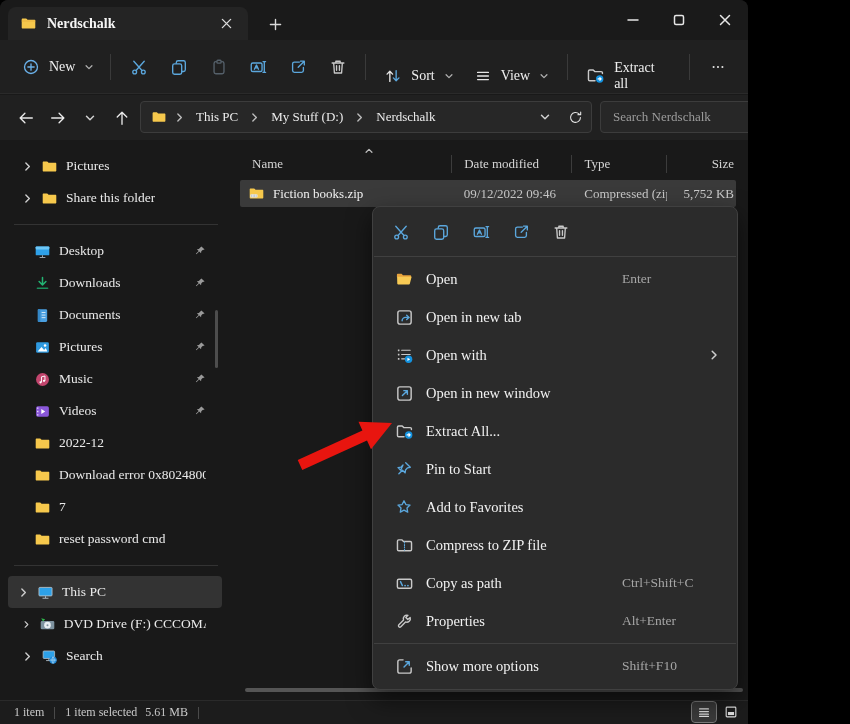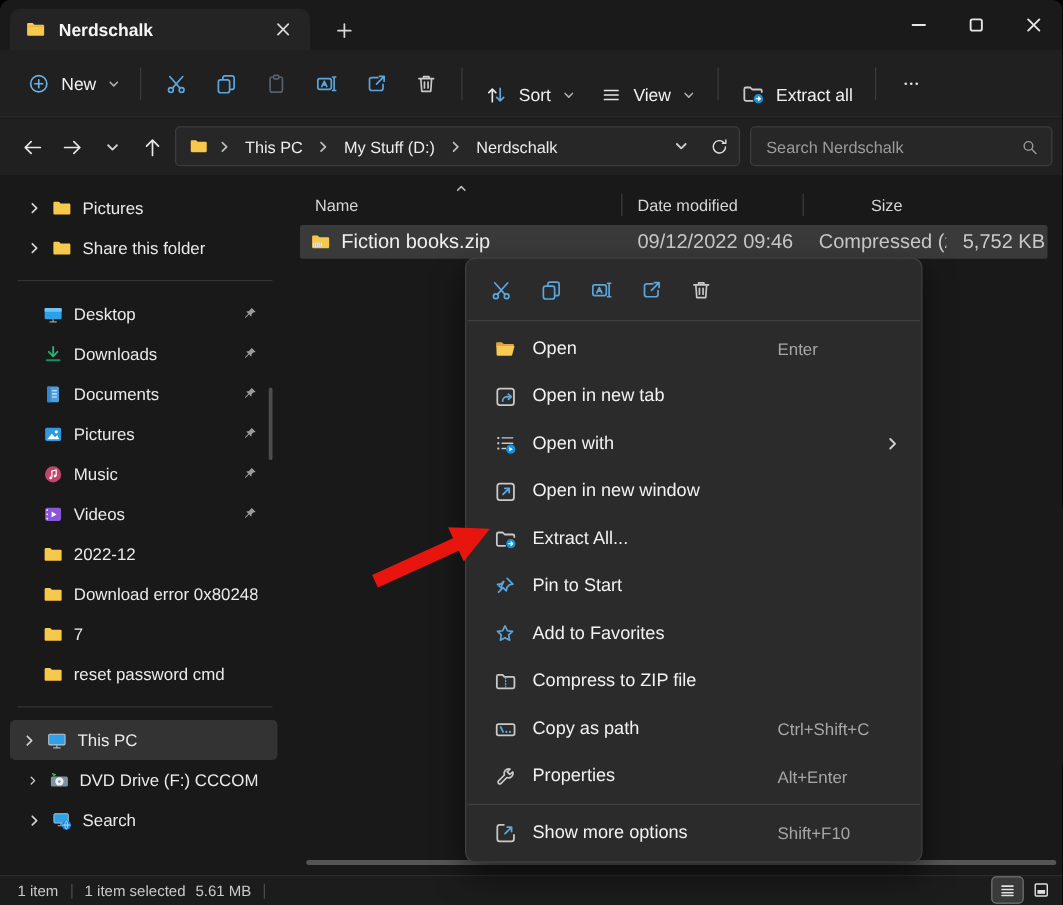--- a/index.html
+++ b/index.html
@@ -1,20 +1,20 @@
 <!DOCTYPE html>
 <html><head>
 <meta charset="utf-8">
 <style>
   html,body { margin:0; padding:0; background:#000; }
   * { box-sizing:border-box; }
   .window {
-    position:relative; width:850px; height:724px; overflow:hidden;
+    position:relative; width:748px; height:724px; overflow:hidden;
     background:#191919; color:#f0f0f0;
-    font-family:Liberation Sans, sans-serif;
+    font-family:Liberation Serif, serif;
     border-radius:8px 8px 0 0;
   }
   svg { display:block; }
   svg.line { fill:none; stroke-width:1.5; stroke-linecap:round; stroke-linejoin:round; }
 
   
   .titlebar { position:absolute; top:0; left:0; right:0; height:40px; background:#1a1a1a; border-radius:8px 8px 0 0; }
   .tab { position:absolute; left:8px; top:7px; width:240px; height:33px; background:#242424;
          border-radius:8px 8px 0 0; display:flex; align-items:center; padding:0 10px 0 12px; gap:10px; }
   .tab-title { font-size:14px; font-weight:700; color:#f5f5f5; flex:1; white-space:nowrap; overflow:hidden; }
@@ -55,21 +55,21 @@
   .pin-slot { margin-left:auto; }
   .side-scrollthumb { position:absolute; right:14px; top:170px; width:3px; height:58px; background:#4d4d4d; border-radius:2px; }
 
   
   .main { position:absolute; top:140px; left:240px; right:0; bottom:24px; background:#191919; }
   .list-header { position:relative; display:flex; height:32px; margin-top:8px; align-items:center; font-size:13px; color:#d6d6d6; }
   .hcell { display:flex; align-items:center; padding-left:12px; height:100%; position:relative; }
   .hcell .hsep { position:absolute; right:0; top:7px; width:1px; height:18px; background:#3c3c3c; }
   .col-name { width:258px;text-align:center; } .col-date { width:145px; } .col-type { width:114px; } .col-size { width:93px; justify-content:flex-end; padding-right:14px; }
   .sort-caret { position:absolute; left:124px; top:-2px; }
-  .file-row { display:flex; align-items:center; height:27px; margin-right:12px; border-radius:2px; font-size:16px; }
+  .file-row { display:flex; align-items:center; height:27px; margin-right:12px; border-radius:2px; font-size:13px; }
   .file-row.selected { background:#3a3a3a; }
   .cell { display:flex; align-items:center; padding-left:12px; white-space:nowrap; overflow:hidden; }
   .cell.name { width:258px; gap:8px; padding-left:8px; color:#f0f0f0; }
   .cell.date, .cell.type { color:#c9c9c9; }
   .cell.date { width:145px; } .cell.type { width:114px; }
   .cell.size { width:81px; justify-content:flex-end; padding-right:2px; color:#c9c9c9; }
   .hscroll { position:absolute; left:5px; right:5px; bottom:8px; height:4px; background:#555; border-radius:2px; }
 
   
   .ctxmenu { position:absolute; left:372px; top:206px; width:366px; background:#2b2b2b; --panelbg:#2b2b2b;
@@ -499,20 +499,24 @@
           </svg>
       </span>
       <div class="hcell col-name">
           <span>Name</span>
           <span class="hsep"></span>
         </div>
       <div class="hcell col-date">
           <span>Date modified</span>
           <span class="hsep"></span>
         </div>
+      <div class="hcell col-type">
+          <span>Type</span>
+          <span class="hsep"></span>
+        </div>
       <div class="hcell col-size">
           <span>Size</span>
         </div>
     </div>
 
     <div class="file-row selected">
       <div class="cell name">
         <svg width="17" height="17" viewBox="0 0 20 20">
             <path fill="#f6c84c" d="M2 5.2C2 4.5 2.5 4 3.2 4h4.1l1.6 1.6h8c.6 0 1.1.5 1.1 1.2v8c0 .7-.5 1.2-1.1 1.2H3.2C2.5 16 2 15.5 2 14.8z"></path>
             <rect x="2.8" y="10.8" width="8.4" height="3.8" rx=".9" fill="#e9edf0"></rect>

